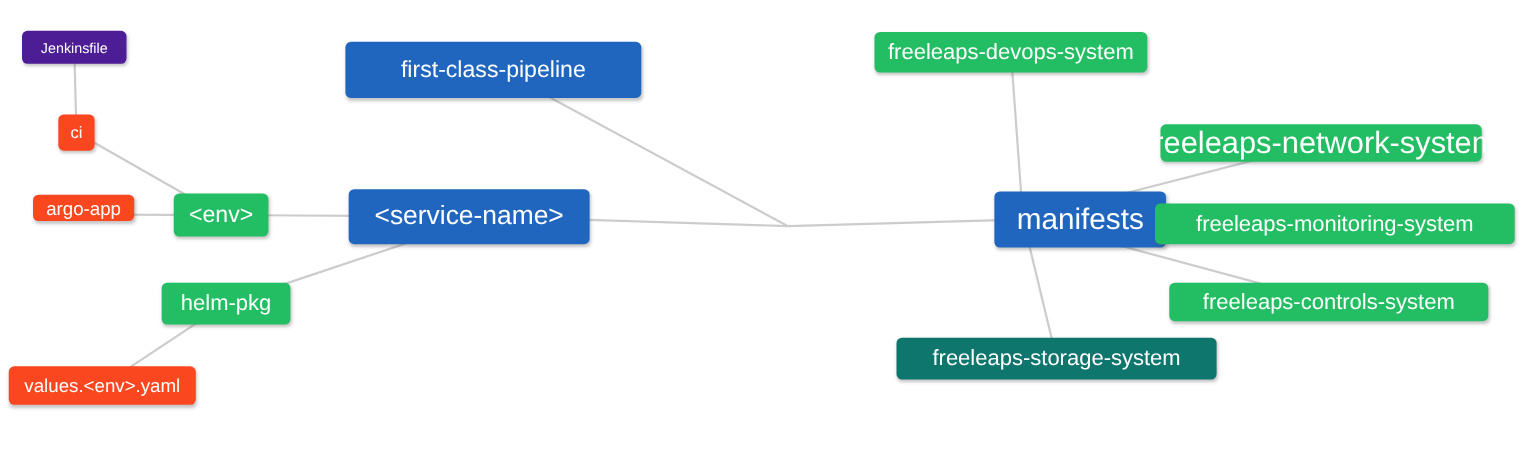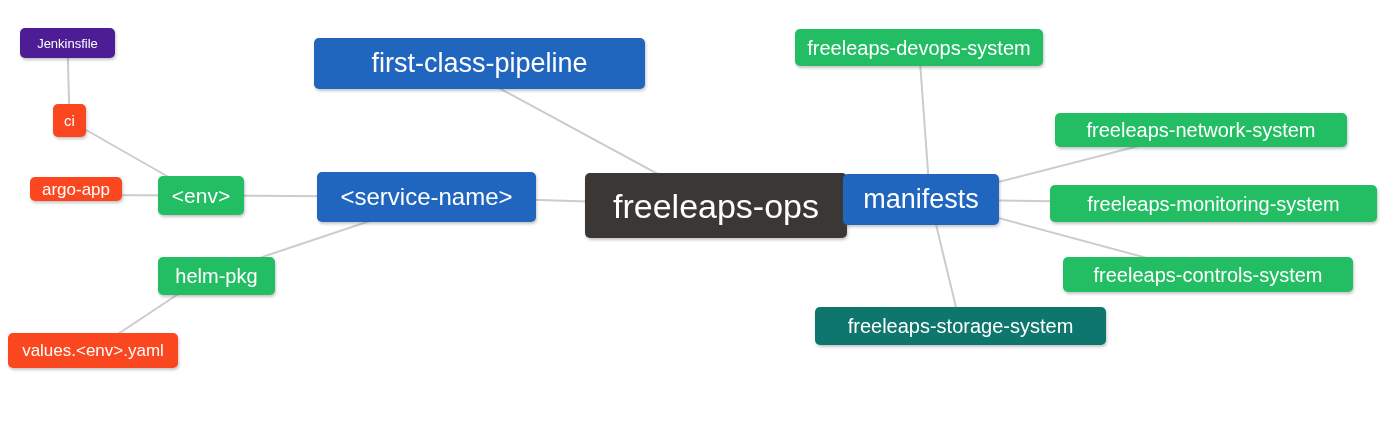--- a/index.html
+++ b/index.html
@@ -50,24 +50,23 @@
       <line x1="930" y1="199.5" x2="1201" y2="130" stroke="#cccccc" stroke-width="2"></line>
       <line x1="930" y1="199.5" x2="1213.5" y2="203.5" stroke="#cccccc" stroke-width="2"></line>
       <line x1="930" y1="199.5" x2="1208" y2="274.5" stroke="#cccccc" stroke-width="2"></line>
       <line x1="930" y1="199.5" x2="960.5" y2="326" stroke="#cccccc" stroke-width="2"></line>
     </svg>
 
 <div class="node" style="left: 20px; top: 28px; width: 95px; height: 30px; font-size: 13px; background: #4c1d95; color: rgb(255, 255, 255);">Jenkinsfile</div>
     <div class="node" style="left: 53px; top: 104px; width: 33px; height: 33px; font-size: 15px; background: rgb(251, 71, 31); color: rgb(255, 255, 255);">ci</div>
     <div class="node" style="left: 30px; top: 177px; width: 92px; height: 24px; font-size: 17px; background: rgb(251, 71, 31); color: rgb(255, 255, 255);">argo-app</div>
     <div class="node" style="left: 158px; top: 176px; width: 86px; height: 39px; font-size: 21px; background: rgb(35, 190, 99); color: rgb(255, 255, 255);">&lt;env&gt;</div>
-    <div class="node" style="left: 147px; top: 257px; width: 117px; height: 38px; font-size: 20px; background: rgb(35, 190, 99); color: rgb(255, 255, 255); margin-left: 11px;">helm-pkg</div>
+    <div class="node" style="left: 147px; top: 257px; width: 117px; height: 38px; font-size: 20px; background: rgb(35, 190, 99); color: rgb(255, 255, 255);">helm-pkg</div>
     <div class="node" style="left: 8px; top: 333px; width: 170px; height: 35px; font-size: 17px; background: rgb(251, 71, 31); color: rgb(255, 255, 255);">values.&lt;env&gt;.yaml</div>
-    <div class="node" style="left: 314px; top: 38px; width: 331px; height: 51px; font-size: 27px; background: rgb(32, 102, 191); color: rgb(255, 255, 255);">first-class-pipeline</div>
+    <div class="node" style="left: 314px; top: 38px; width: 269px; height: 51px; font-size: 21px; background: rgb(32, 102, 191); color: rgb(255, 255, 255);">first-class-pipeline</div>
     <div class="node" style="left: 317px; top: 172px; width: 219px; height: 50px; font-size: 24px; background: rgb(32, 102, 191); color: rgb(255, 255, 255);">&lt;service-name&gt;</div>
-    <div class="node" style="left: 585px; top: 173px; width: 262px; height: 65px; font-size: 34px; background: rgb(59, 55, 53); color: rgb(255, 255, 255);">freeleaps-ops</div>
-    <div class="node" style="left: 843px; top: 174px; width: 156px; height: 51px; font-size: 27px; background: rgb(32, 102, 191); color: rgb(255, 255, 255); text-align: right;">manifests</div>
+    <div class="node" style="left: 904px; top: 174px; width: 156px; height: 51px; font-size: 27px; background: rgb(32, 102, 191); color: rgb(255, 255, 255); text-align: right;">manifests</div>
     <div class="node" style="left: 795px; top: 29px; width: 248px; height: 37px; font-size: 20px; background: rgb(35, 190, 99); color: rgb(255, 255, 255); text-align: right;">freeleaps-devops-system</div>
-    <div class="node" style="left: 1055px; top: 113px; width: 292px; height: 34px; font-size: 20px; background: rgb(35, 190, 99); color: rgb(255, 255, 255);">freeleaps-network-system</div>
+    <div class="node" style="left: 1055px; top: 113px; width: 292px; height: 34px; font-size: 28px; background: rgb(35, 190, 99); color: rgb(255, 255, 255);">freeleaps-network-system</div>
     <div class="node" style="left: 1050px; top: 185px; width: 327px; height: 37px; font-size: 20px; background: rgb(35, 190, 99); color: rgb(255, 255, 255);">freeleaps-monitoring-system</div>
     <div class="node" style="left: 1063px; top: 257px; width: 290px; height: 35px; font-size: 20px; background: rgb(35, 190, 99); color: rgb(255, 255, 255);">freeleaps-controls-system</div>
     <div class="node" style="left: 815px; top: 307px; width: 291px; height: 38px; font-size: 20px; background: #0f766e; color: rgb(255, 255, 255);">freeleaps-storage-system</div>
   </div>
 
 </body></html>

